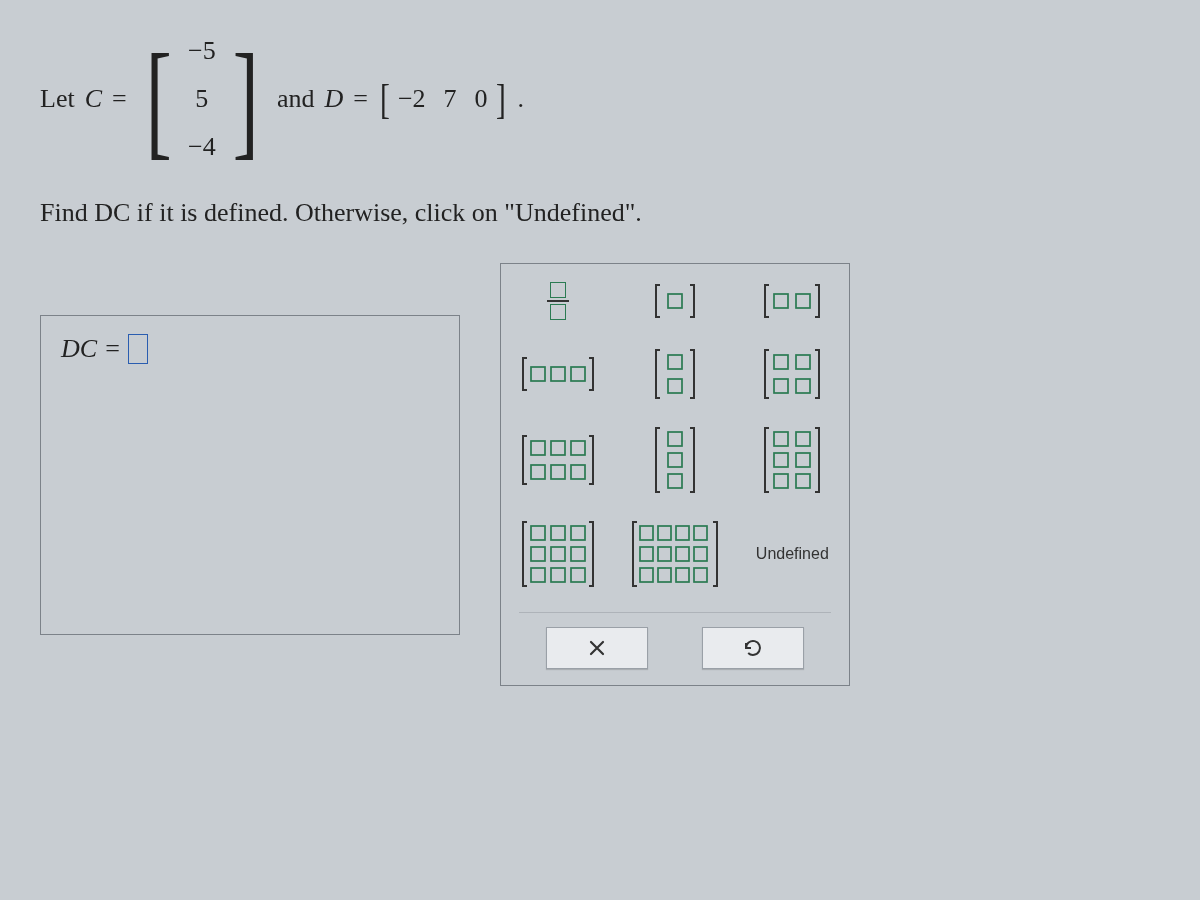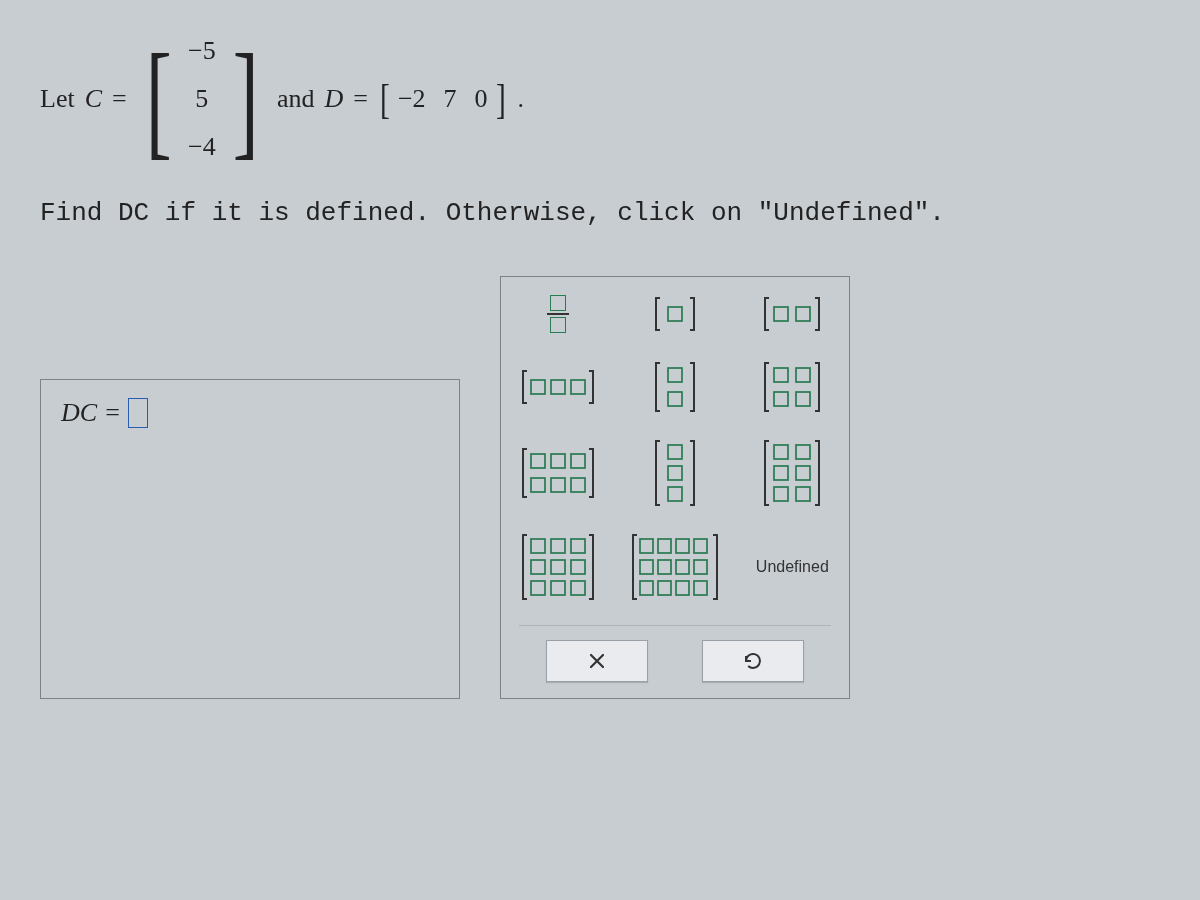--- a/index.html
+++ b/index.html
@@ -52,27 +52,26 @@
     font-family: 'Times New Roman', serif;
     transform: scaleX(0.7);
   }
   .row-values {
     display: flex;
     gap: 18px;
     padding: 0 6px;
   }
   .instruction {
     font-size: 26px;
-    margin-bottom: 48px;
-    font-family: Liberation Mono, monospace;
+    margin-bottom: 35px;
   }
   .workarea {
     display: flex;
     gap: 40px;
-    align-items: flex-end;
+    align-items: center;
   }
   .answer-box {
     border: 1.5px solid #7c8289;
     background: #c8cdd2;
     width: 420px;
     height: 320px;
     padding: 18px 20px;
     box-sizing: border-box;
   }
   .answer-line {

